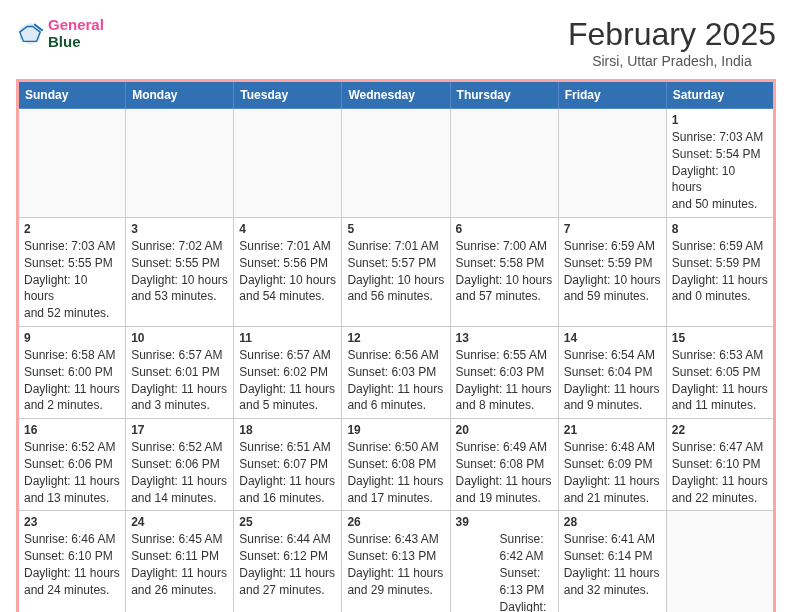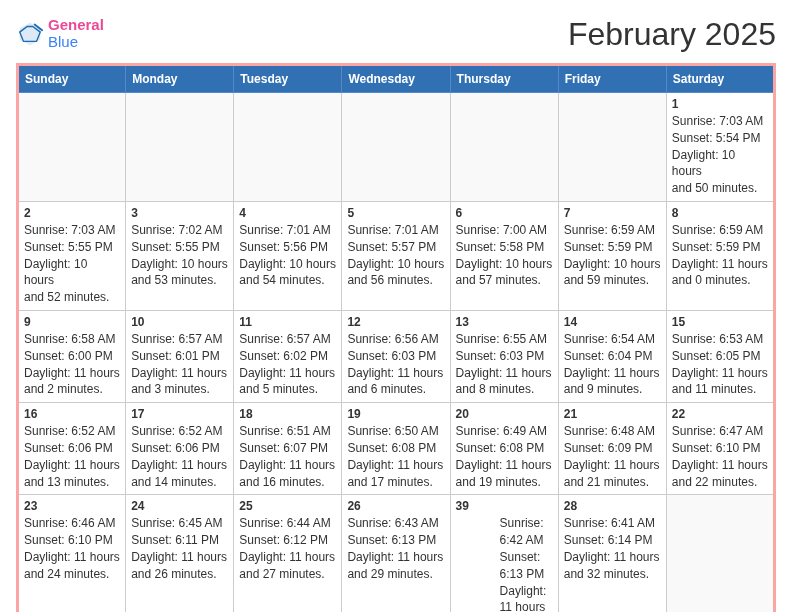--- a/index.html
+++ b/index.html
@@ -84,25 +84,26 @@
 
 <div class="header-area">
   <div class="logo">
     <svg class="logo-icon" viewBox="0 0 30 30">
       <polygon points="15,4 26,10 26,22 15,28 4,22 4,10" fill="#1a6db5" opacity="0.15"></polygon>
       <path d="M18 8 L26 14 L22 24 L8 24 L4 14 L12 8 Z" fill="none" stroke="#1a6db5" stroke-width="1.5"></path>
       <path d="M20 6 L28 12" stroke="#1a6db5" stroke-width="2" stroke-linecap="round"></path>
     </svg>
     <div>
       <div style="font-size:15px;font-weight:bold;color:#ec4899;">General</div>
-      <div style="font-size:15px;font-weight:normal;color:#3b82f6;">Blue</div>
+      <div style="font-size:15px;font-weight:bold;color:#14532d;">Blue</div>
     </div>
   </div>
   <div class="title-area">
     <div class="month-title">February 2025</div>
+    <div class="location-title">Sirsi, Uttar Pradesh, India</div>
   </div>
 </div>
 
 <table class="calendar">
   <thead>
     <tr>
     <th>Sunday</th>
         <th>Monday</th>
         <th>Tuesday</th>
         <th>Wednesday</th>

